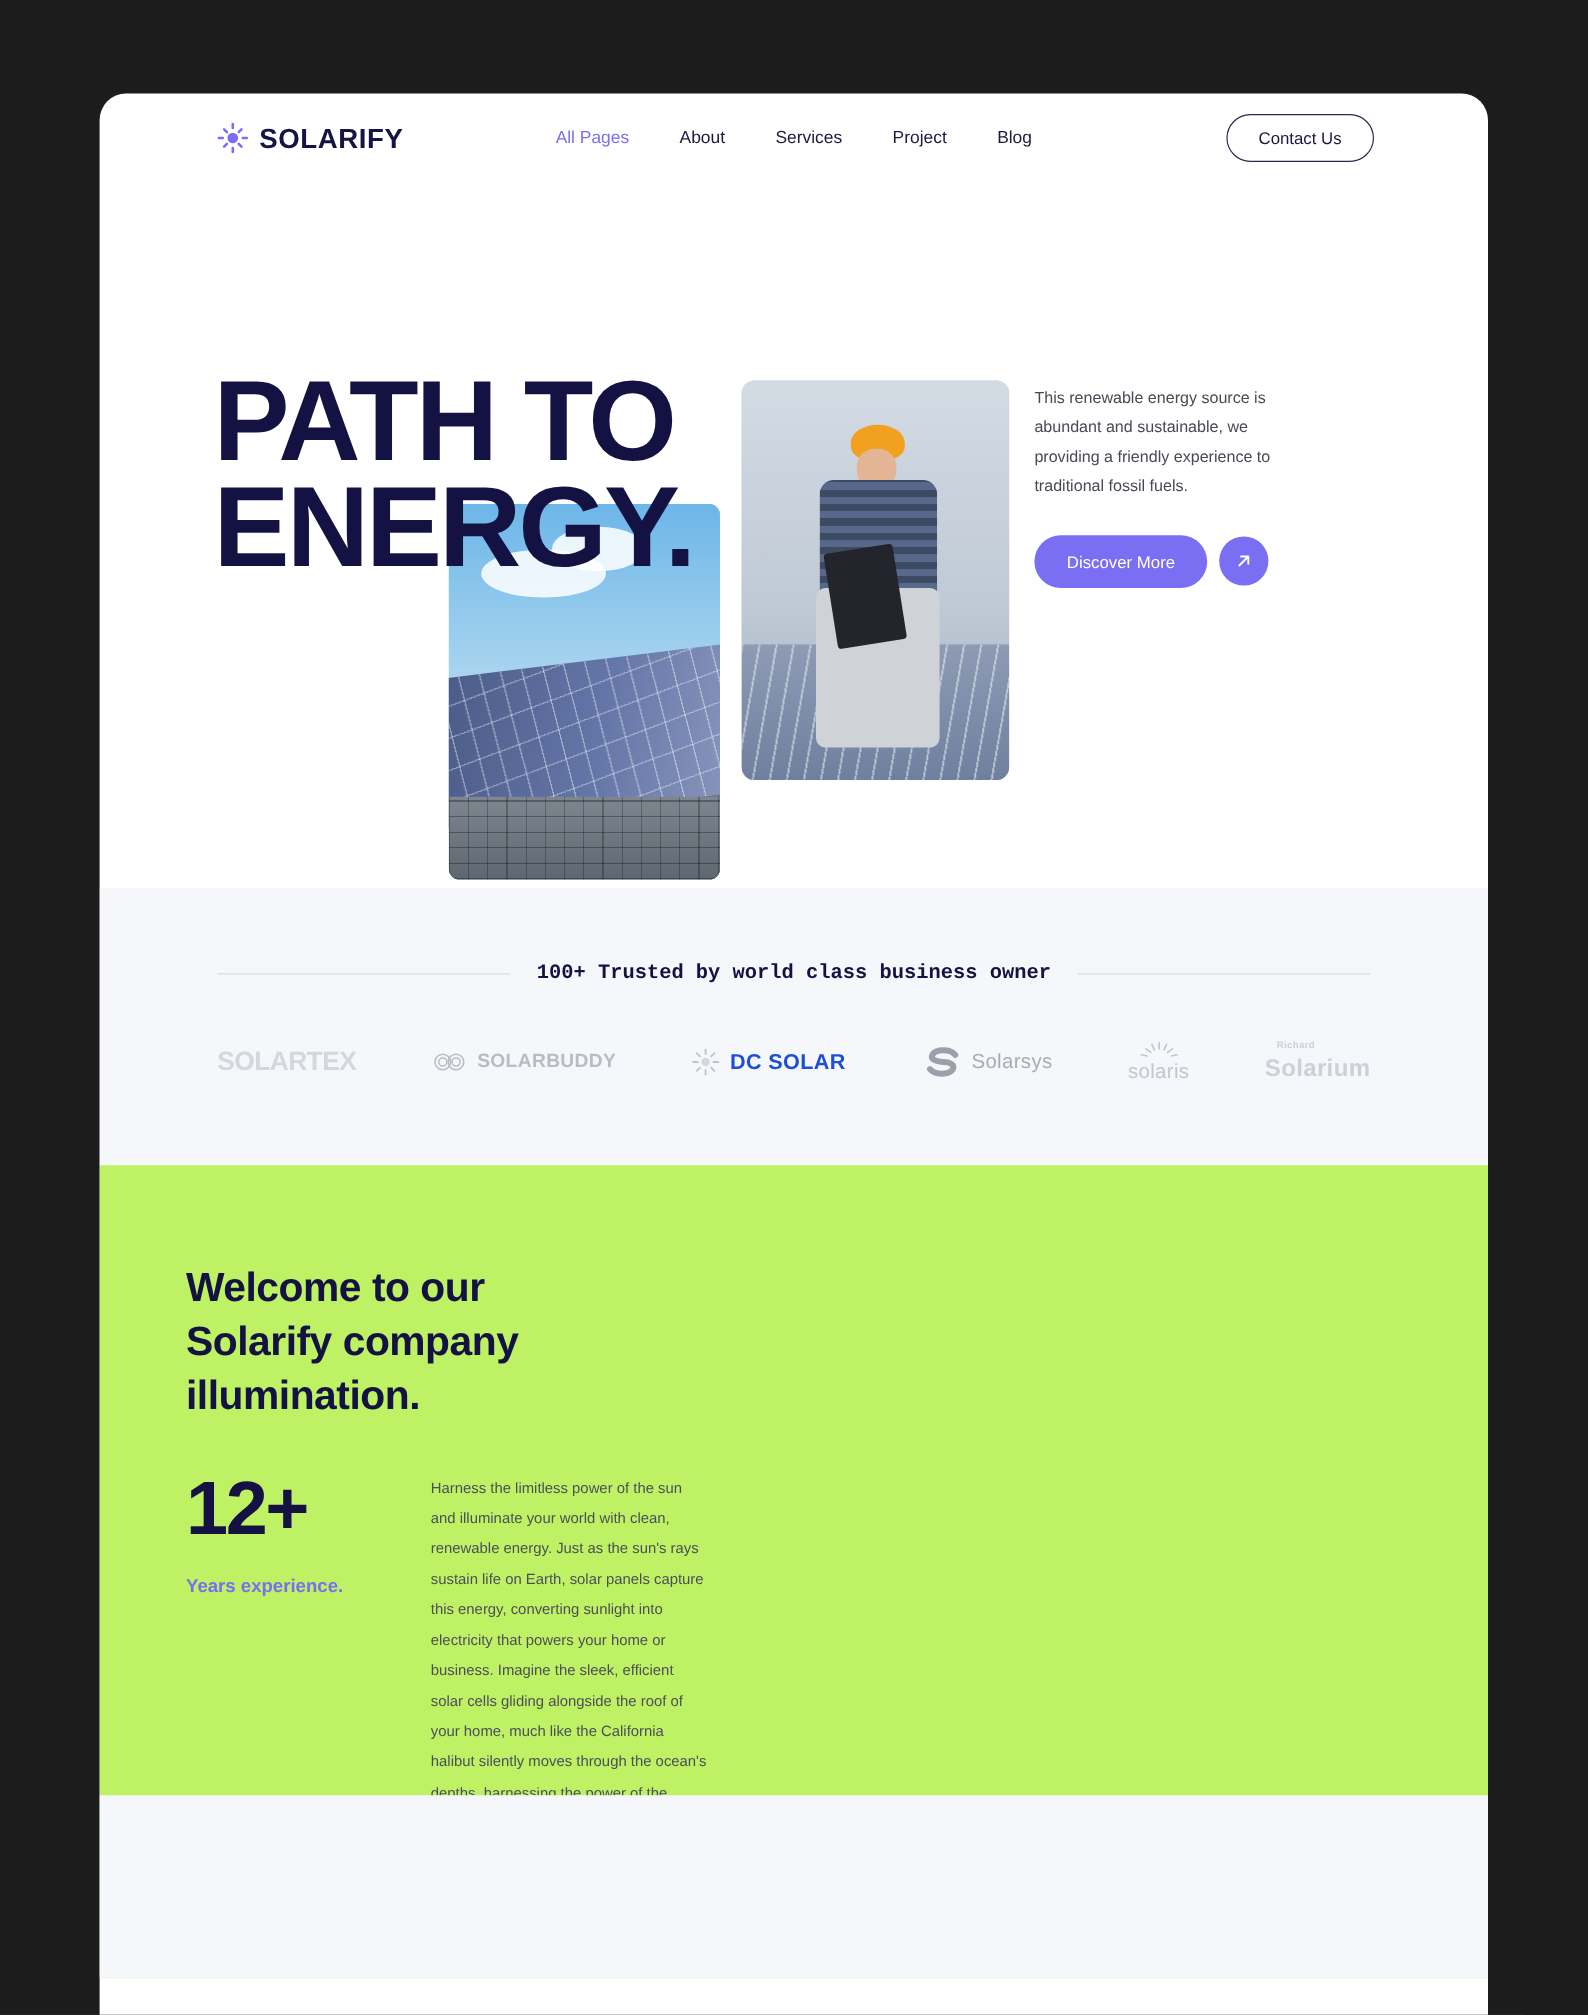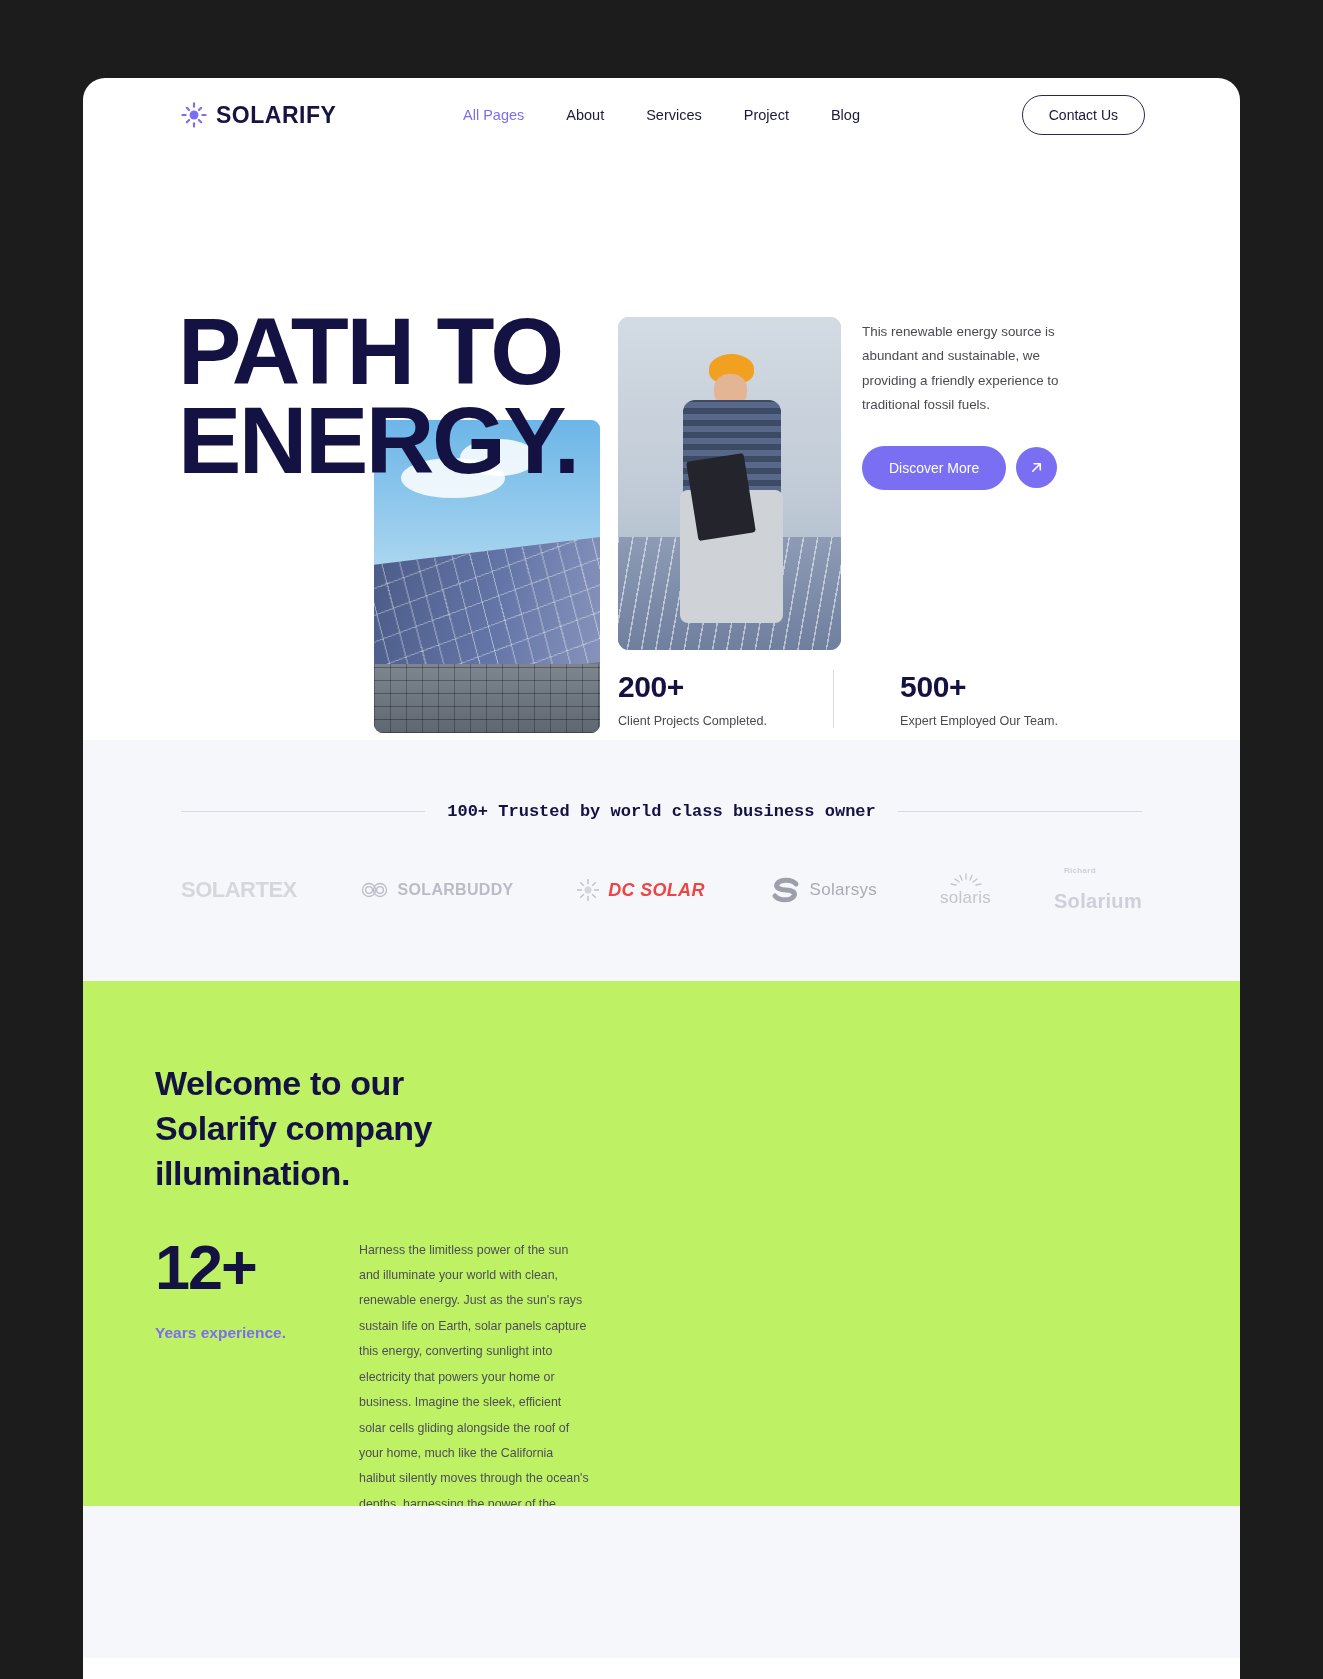--- a/index.html
+++ b/index.html
@@ -237,21 +237,21 @@
     display: flex;
     align-items: center;
     gap: 8px;
     color: #c9cbd4;
     font-weight: 800;
     letter-spacing: 0.3px;
     white-space: nowrap;
   }
   .logo-solartex { font-size: 22px; letter-spacing: -0.5px; color: #d5d7de; font-family: "Liberation Sans", sans-serif; }
   .logo-solarbuddy { font-size: 16px; color: #b9bcc6; }
-  .logo-dcsolar { font-size: 18px; font-style: italic; color: #ef4444; }
+  .logo-dcsolar { font-size: 18px; color: #1d4ed8; }
   .logo-solarsys { font-size: 17px; color: #a9acb7; font-weight: 500; }
   .logo-solaris { font-size: 17px; color: #c3c6d0; font-weight: 500; }
   .logo-solarium { font-size: 20px; color: #ced0d9; font-weight: 700; }
   .logo-solarium .pre { font-size: 8px; font-weight: 600; display: block; line-height: 1; margin-bottom: -2px; margin-left: 10px;}
 
   
   .welcome {
     position: relative;
     padding: 80px 72px 90px;
     background: #bef264;
@@ -399,30 +399,20 @@
         <button class="discover-btn">Discover More</button>
         <button class="arrow-btn">
           <svg width="15" height="15" viewBox="0 0 16 16">
             <path d="M4 12L12 4M12 4H5.5M12 4v6.5" stroke="#fff" stroke-width="1.7" fill="none" stroke-linecap="round" stroke-linejoin="round"></path>
           </svg>
         </button>
       </div>
     </div>
 
 
-    <div class="stats-row">
-      <div class="stat-item">
-        <div class="stat-value">200+</div>
-        <div class="stat-label">Client Projects Completed.</div>
-      </div>
-      <div class="stat-item">
-        <div class="stat-value">500+</div>
-        <div class="stat-label">Expert Employed Our Team.</div>
-      </div>
-    </div>
   </section>
 
   <section class="trusted-band">
     <div class="trusted-heading-row">
       <div class="rule"></div>
       <div class="trusted-heading">100+ Trusted by world class business owner</div>
       <div class="rule"></div>
     </div>
 
     <div class="logo-row">
@@ -477,21 +467,21 @@
               <line x1="24" y1="2.5" x2="22" y2="7"></line>
             <line x1="7" y1="6" x2="11" y2="9"></line>
               <line x1="29" y1="6" x2="25" y2="9"></line>
             <line x1="3" y1="11" x2="8" y2="12"></line>
               <line x1="33" y1="11" x2="28" y2="12"></line>
           </g>
         </svg>
         <span class="logo-solaris">solaris</span>
       </div>
 
-      <div class="client-logo logo-solarium" style="flex-direction:column; align-items:flex-start; gap:17px;">
+      <div class="client-logo logo-solarium" style="flex-direction:column; align-items:flex-start; gap:7px;">
         <span class="pre">Richard</span>
         <span>Solarium</span>
       </div>
 
     </div>
   </section>
 
   <section class="welcome">
     <h2 class="welcome-title">Welcome to our Solarify company illumination.</h2>
 

